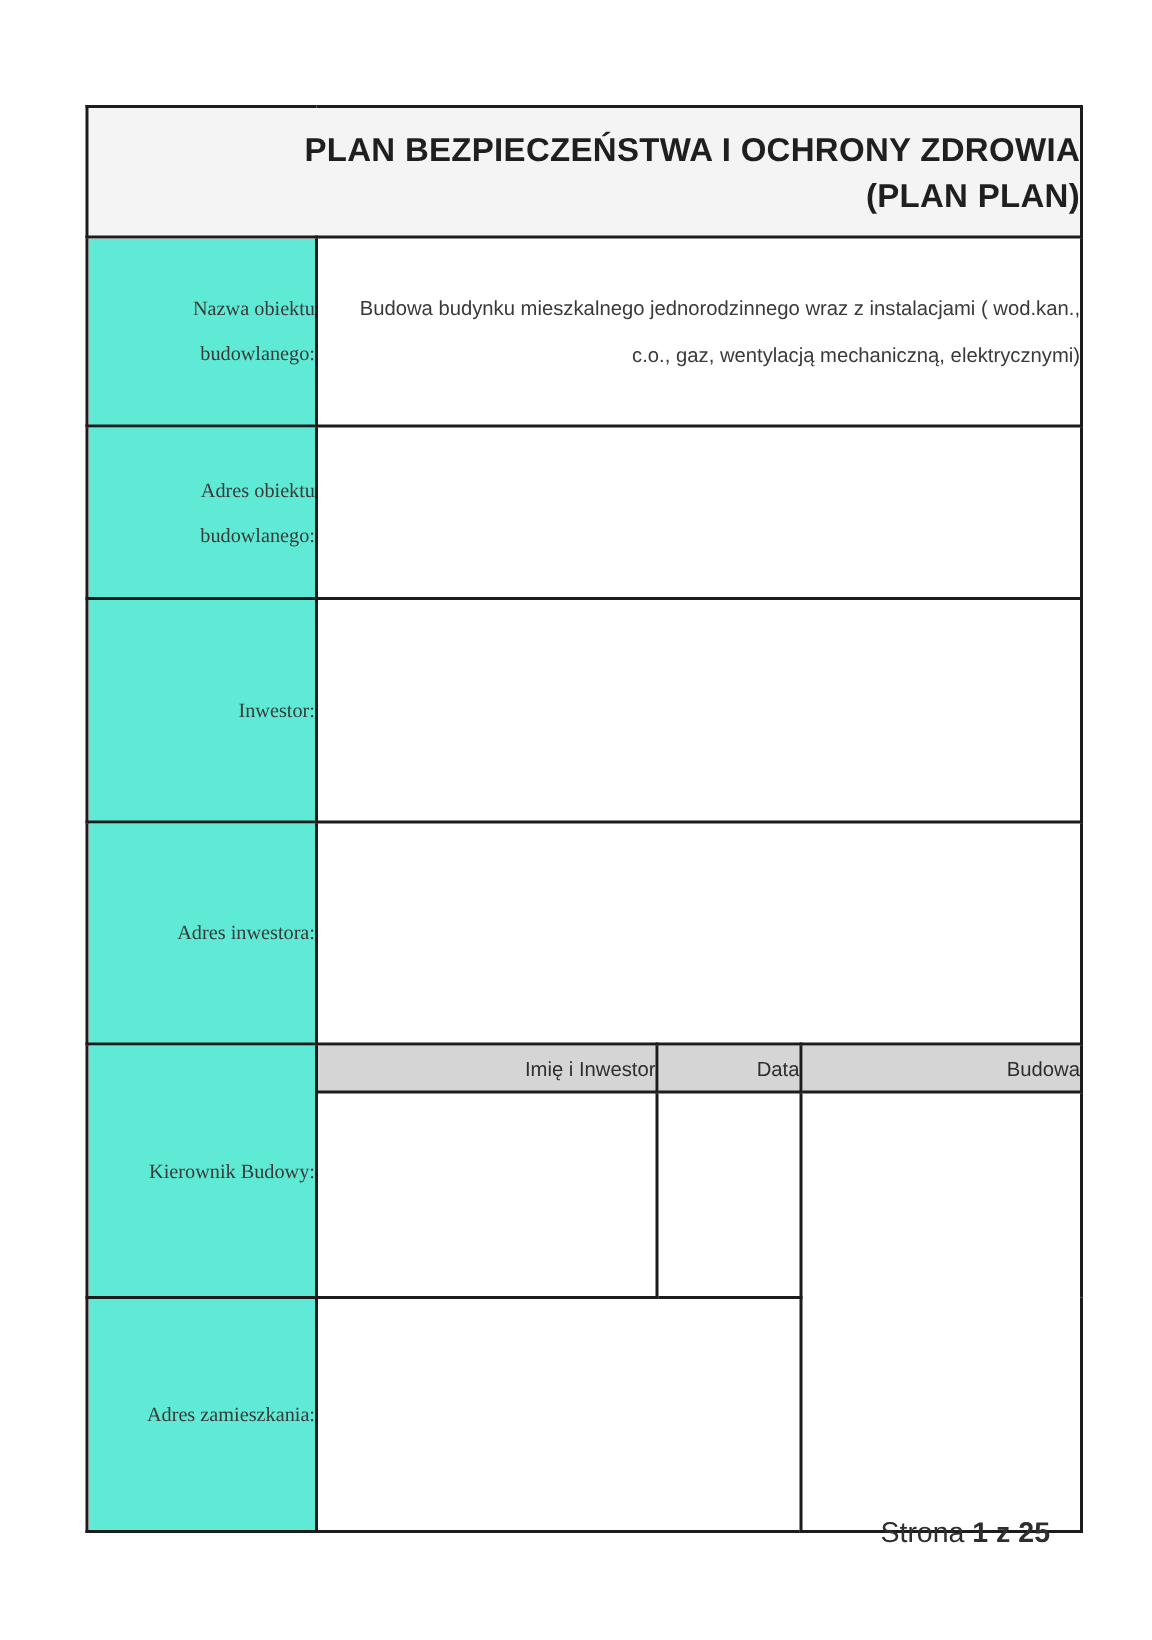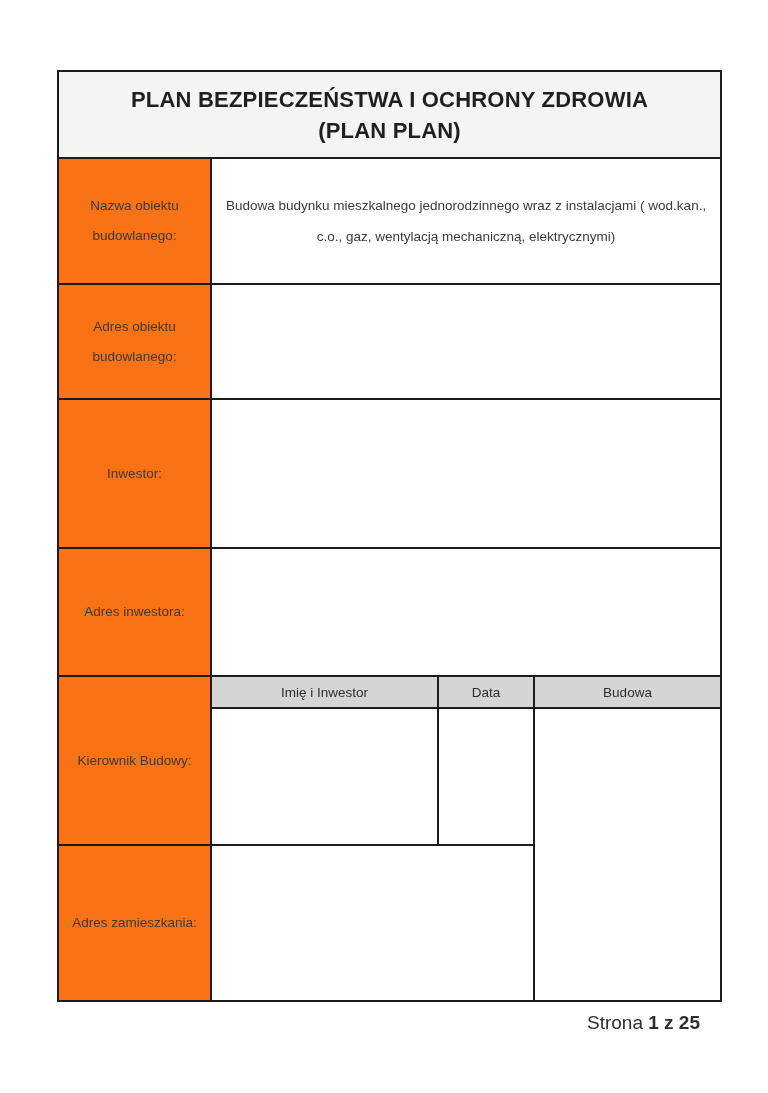--- a/index.html
+++ b/index.html
@@ -23,42 +23,43 @@
     width: 663px;
     border-collapse: collapse;
     table-layout: fixed;
   }
   table.bioz td, table.bioz th {
     border: 2px solid #1c1c1c;
     padding: 0;
     vertical-align: middle;
     font-size: 13.5px;
     font-weight: normal;
-    text-align: center;
+    text-align: right;
     overflow: hidden;
   }
   .title-cell {
     background: #f4f4f4;
     text-align: center;
     height: 85px;
     vertical-align: middle;
   }
   .title-line {
     display: block;
     font-weight: bold;
     font-size: 22px;
     line-height: 31px;
     color: #1f1f1f;
     letter-spacing: 0.2px;
   }
   .label-cell {
-    background: #f97316;
+    background: #5eead4;
     padding: 6px 6px 6px 8px;
     line-height: 2.2;
     color: #3a3a3a;
+    font-family: Liberation Serif, serif;
   }
   .value-cell {
     background: #ffffff;
     padding: 6px 12px;
     font-size: 14.5px;
     line-height: 2.3;
     color: #3a3a3a;
   }
   .value-justified {
     text-align: justify;
@@ -78,21 +79,21 @@
     top: 1012px;
     right: 68px;
     font-size: 19px;
     color: #2e2e2e;
     white-space: pre;
   }
   .footer .bold { font-weight: bold; }
   .r-nazwa   { height: 126px; }
   .r-adreso  { height: 115px; }
   .r-inwest  { height: 149px; }
-  .r-adresi  { height: 128px; }
+  .r-adresi  { height: 148px; }
   .r-subhdr  { height: 30px;  }
   .r-kierb   { height: 137px; }
   .r-adresz  { height: 156px; }
 </style>
 </head>
 <body>
 
 <div class="page">
 
   <table class="bioz">

